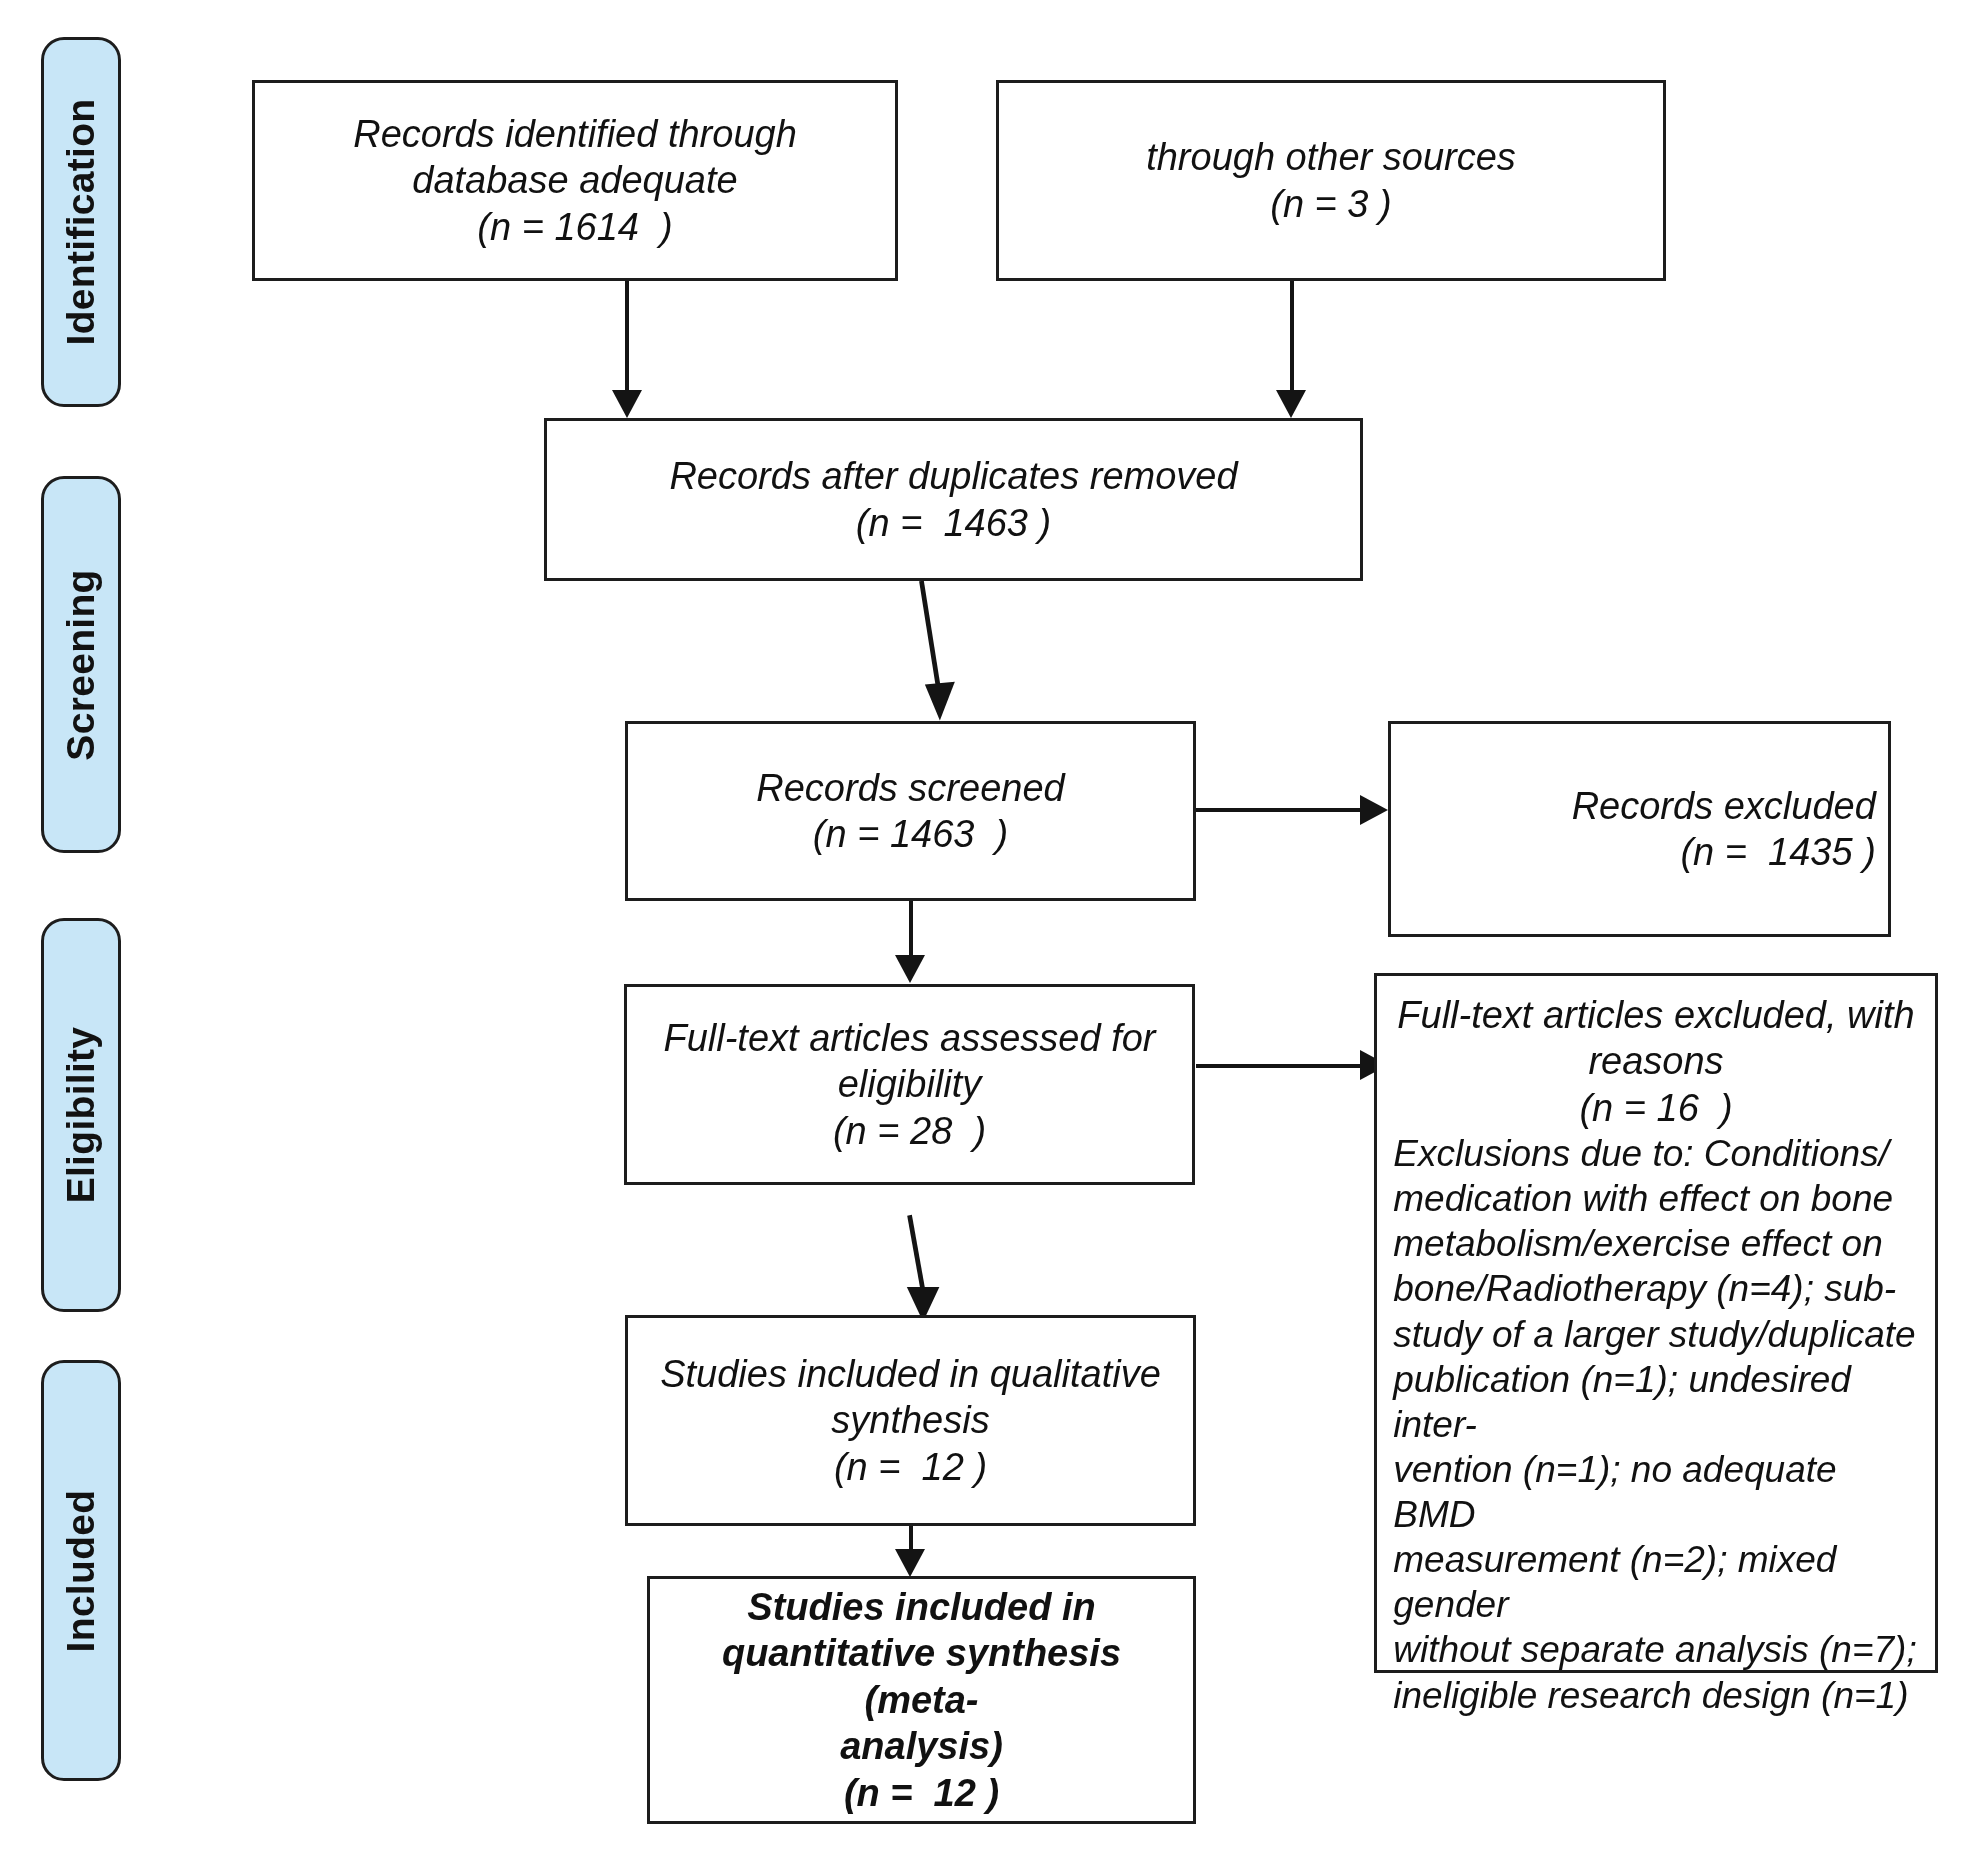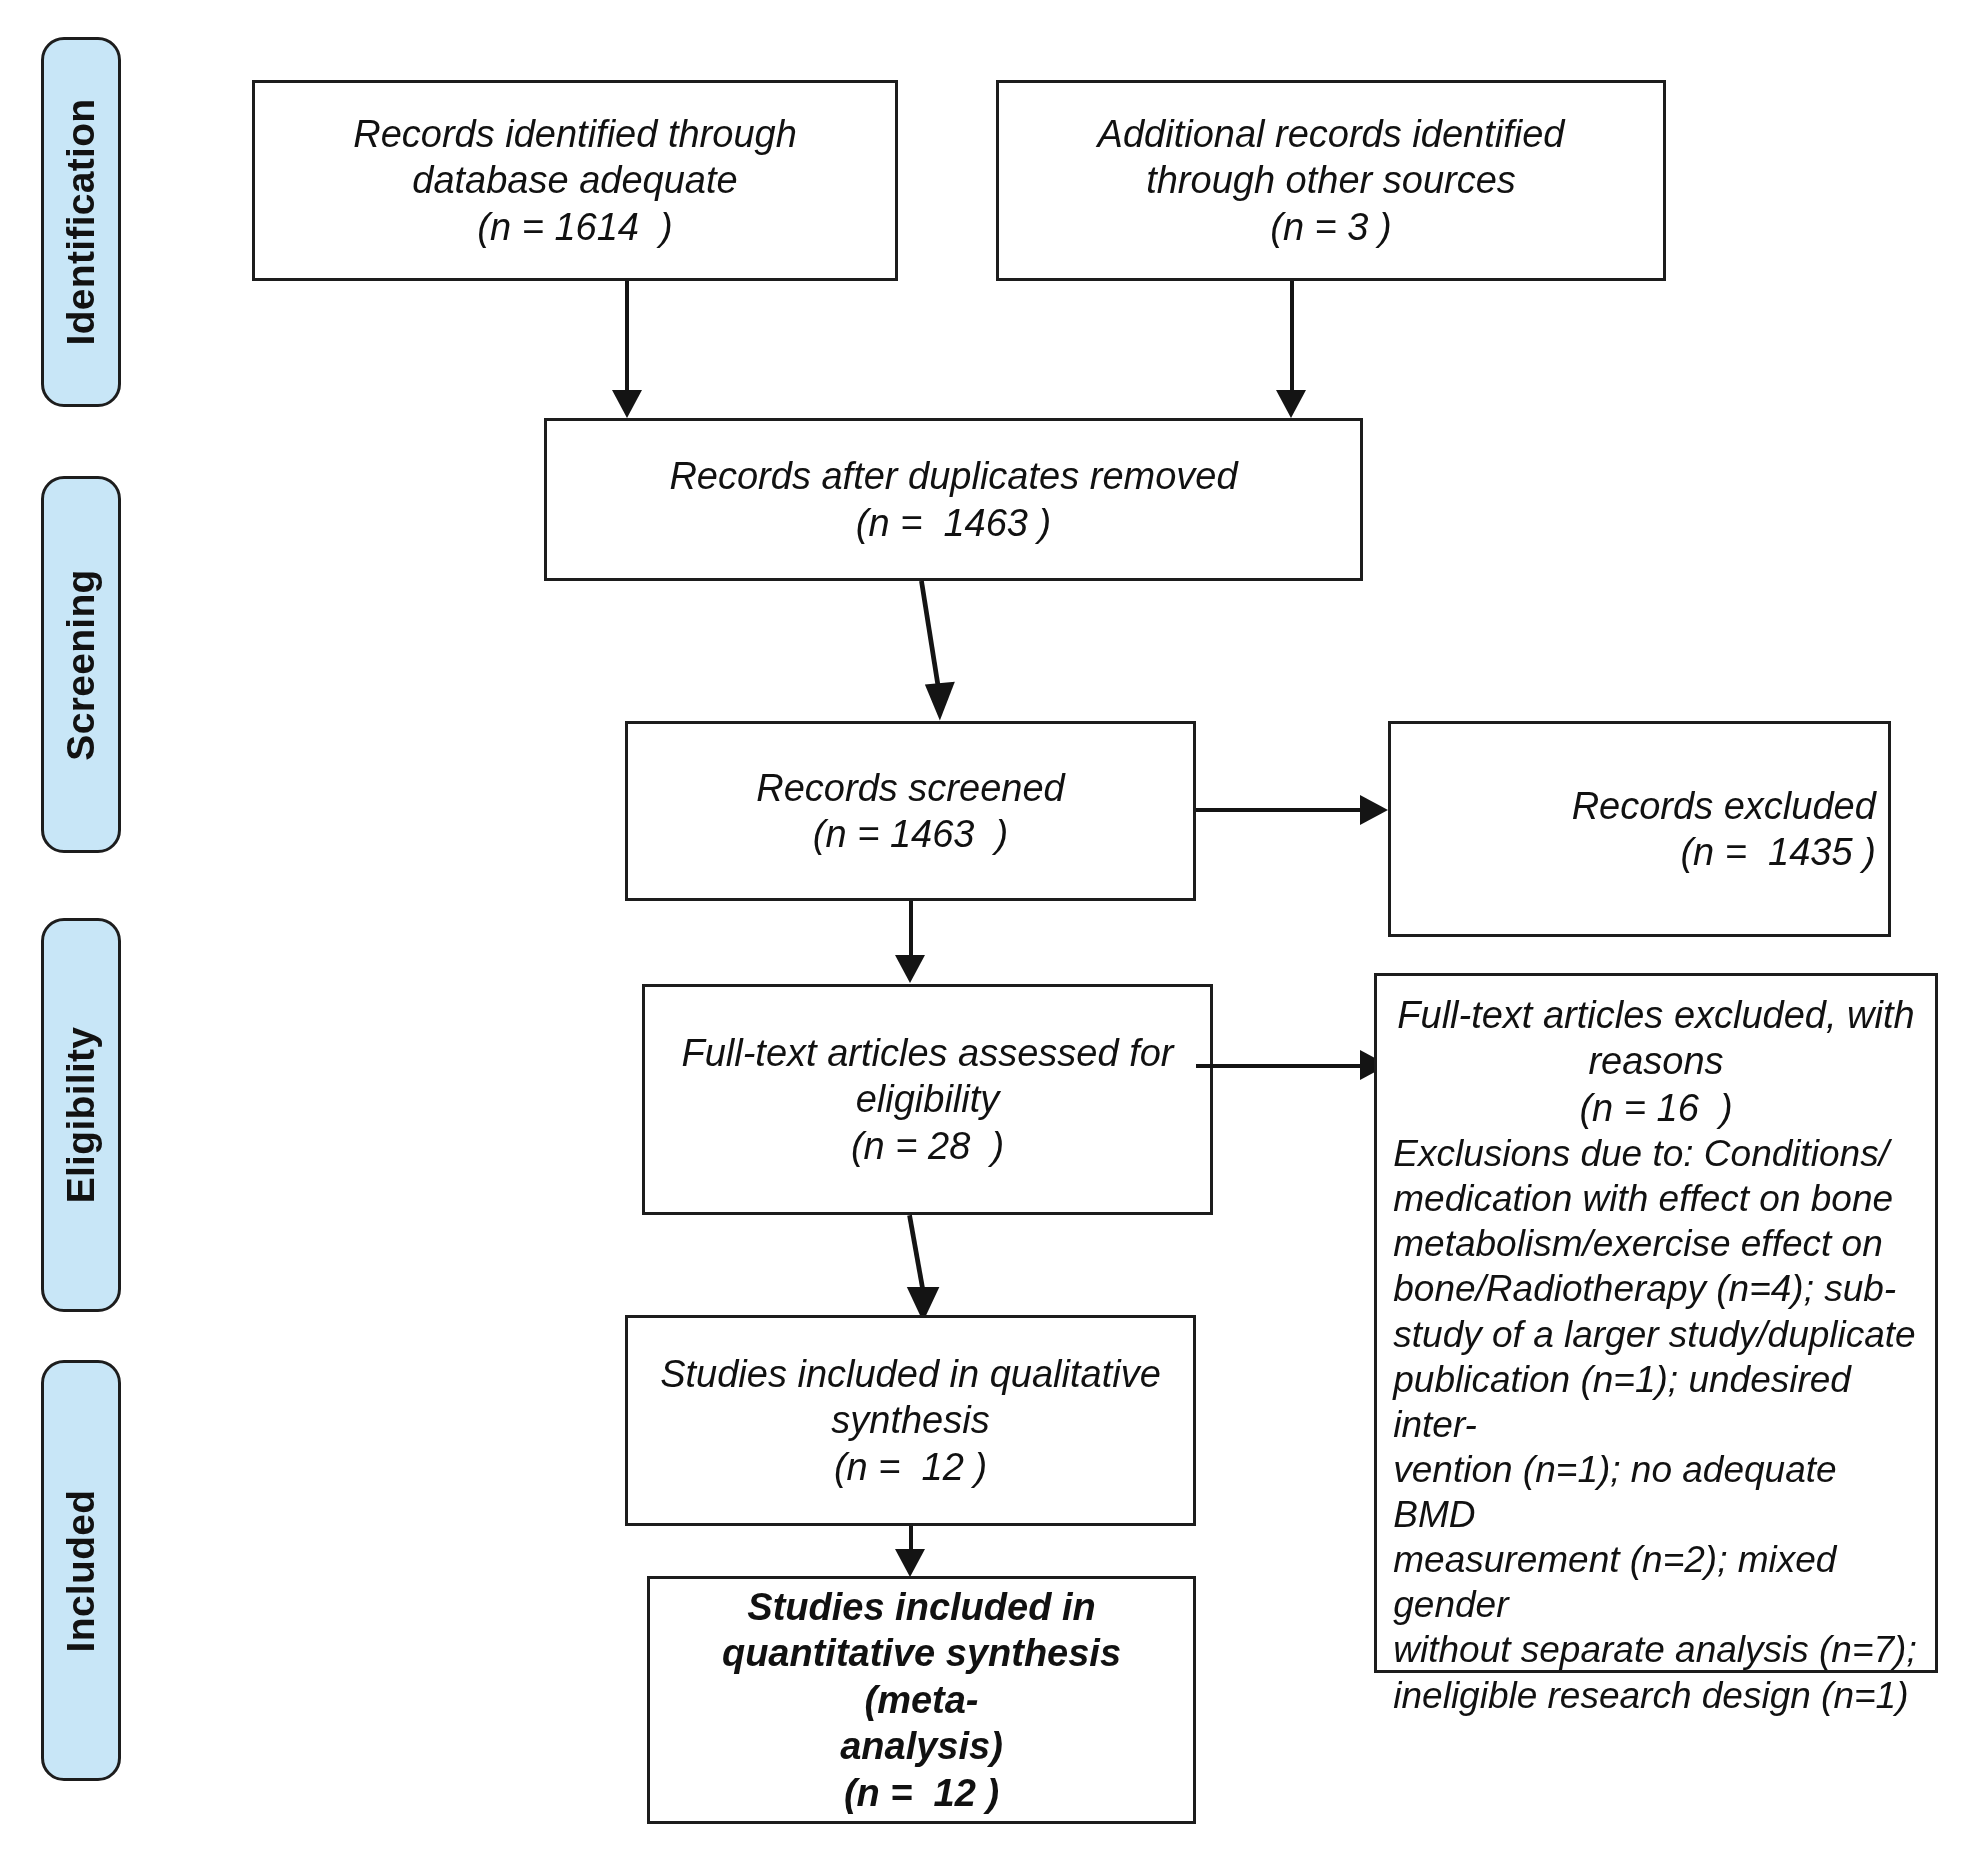--- a/index.html
+++ b/index.html
@@ -115,21 +115,20 @@
     <span class="phase-text">Included</span>
   </div>
 
   <div class="box" style="left:252px; top:80px; width:646px; height:201px;">
     <div class="line">Records identified through</div>
     <div class="line">database adequate</div>
     <div class="line">(n = 1614  )</div>
   </div>
 
   <div class="box" style="left:996px; top:80px; width:670px; height:201px;">
-    <div class="line">Additional records identified</div>
     <div class="line">through other sources</div>
     <div class="line">(n = 3 )</div>
   </div>
 
   <div class="conn vline" style="left:625px; top:281px; height:112px;"></div>
   <div class="arrow-down" style="left:612px; top:390px;"></div>
 
   <div class="conn vline" style="left:1290px; top:281px; height:112px;"></div>
   <div class="arrow-down" style="left:1276px; top:390px;"></div>
 
@@ -152,21 +151,21 @@
   <div class="arrow-right" style="left:1360px; top:795px;"></div>
 
   <div class="box" style="left:1388px; top:721px; width:503px; height:216px;align-items:flex-end;">
     <div class="line">Records excluded</div>
     <div class="line">(n =  1435 )</div>
   </div>
 
   <div class="conn vline" style="left:909px; top:901px; height:58px;"></div>
   <div class="arrow-down" style="left:895px; top:955px;"></div>
 
-  <div class="box" style="left:642px; top:984px; width:571px; height:231px;">
+  <div class="box" style="left:624px; top:984px; width:571px; height:201px;">
     <div class="line">Full-text articles assessed for</div>
     <div class="line">eligibility</div>
     <div class="line">(n = 28  )</div>
   </div>
 
   <div class="conn hline" style="left:1196px; top:1064px; width:167px;"></div>
   <div class="arrow-right" style="left:1360px; top:1050px;"></div>
 
   <div class="box topalign" style="left:1374px; top:973px; width:564px; height:700px;">
     <div class="line">Full-text articles excluded, with</div>

